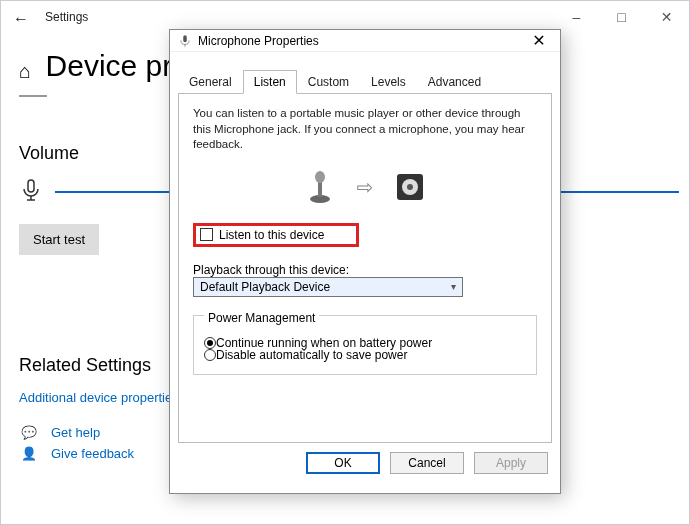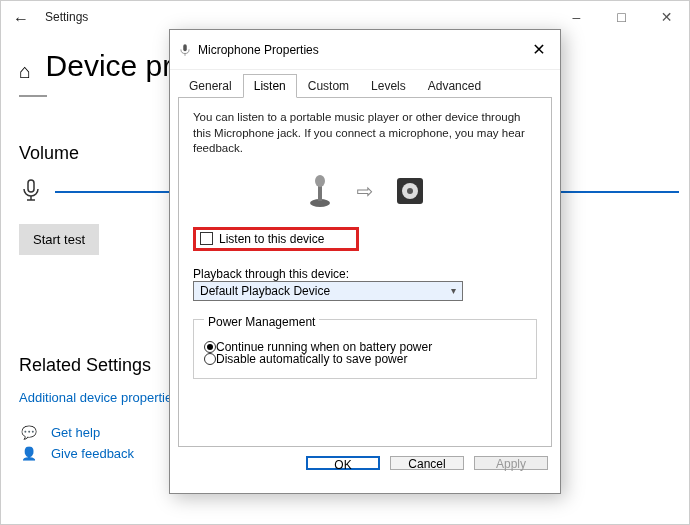--- a/index.html
+++ b/index.html
@@ -24,25 +24,25 @@
   .btn-gray { background:#ddd; border:none; padding:8px 14px; font-size:13px; margin-top:18px; }
 
   .related-h { font-size: 18px; margin-top: 100px; margin-bottom: 14px; }
   .link { color:#0067c0; font-size:13px; margin-bottom:14px; display:block; }
 
   .help-row { display:flex; align-items:center; gap:12px; margin-top:20px; font-size:13px; }
   .help-row .ic { width:20px; text-align:center; }
 
   
   .dialog { position:absolute; top:28px; left:168px; width:392px; height:465px; background:#fff; border:1px solid #888; box-shadow: 4px 4px 18px rgba(0,0,0,.25); }
-  .dlg-titlebar { height:40px; display:flex; align-items:center; padding:0 8px; font-size:12px; border-bottom:1px solid #eee; }
+  .dlg-titlebar { height:22px; display:flex; align-items:center; padding:0 8px; font-size:12px; border-bottom:1px solid #eee; }
   .dlg-mic-ic { width:14px; height:14px; margin-right:6px; }
   .dlg-close { margin-left:auto; width:26px; text-align:center; font-size:16px; }
 
-  .tabstrip { display:flex; padding-left:8px; margin-top:4px; font-size:12px; }
+  .tabstrip { display:flex; padding-left:8px; margin-top:18px; font-size:12px; }
   .tab { padding:4px 10px; border:1px solid transparent; position:relative; }
   .tab.active { border:1px solid #bbb; border-bottom:1px solid #fff; background:#fff; z-index:2; }
   .tab:not(.active) { color:#222; }
   .tabpanel { border:1px solid #bbb; margin:0 8px 8px 8px; padding:12px 14px 16px; position:relative; top:-1px; height:350px; }
 
   .desc { font-size:11.5px; color:#222; line-height:1.35; }
   .imgrow { display:flex; align-items:center; justify-content:center; gap:22px; margin:14px 0 16px; }
   .dev-ic { width:30px; height:40px; display:flex; align-items:center; justify-content:center; }
   .arrow-ic { font-size:20px; color:#888; }
 
@@ -53,21 +53,21 @@
   .combo { width:270px; border:1px solid #737373; background:#e8f1fd; font-size:12px; padding:2px 6px; display:flex; align-items:center; justify-content:space-between; margin-top:0; }
   .combo .chev { font-size:10px; color:#555; }
 
   .fieldset { border:1px solid #ccc; margin-top:18px; padding:10px 10px 12px; }
   .legend { font-size:12px; position:relative; top:-18px; background:#fff; padding:0 4px; display:inline-block; }
   .radio-row { display:flex; align-items:center; font-size:12px; margin-top:-8px; margin-bottom:6px; }
   .radio { width:12px; height:12px; border:1px solid #333; border-radius:50%; display:inline-flex; align-items:center; justify-content:center; }
   .radio.checked::after { content:""; width:6px; height:6px; background:#000; border-radius:50%; }
 
   .dlg-buttons { display:flex; gap:10px; justify-content:flex-end; padding:0 12px 12px; }
-  .dlg-btn { width:74px; height:14px; font-size:12px; border:1px solid #aaa; background:#f2f2f2; }
+  .dlg-btn { width:74px; height:22px; font-size:12px; border:1px solid #aaa; background:#f2f2f2; }
   .dlg-btn.primary { border:2px solid #0a62c2; background:#fff; }
   .dlg-btn.disabled { color:#999; background:#eee; }
 </style>
 </head>
 <body>
 
 <div class="settings-titlebar">
   <div class="settings-back">←</div>
   <div class="settings-title">Settings</div>
   <div class="win-btns">

